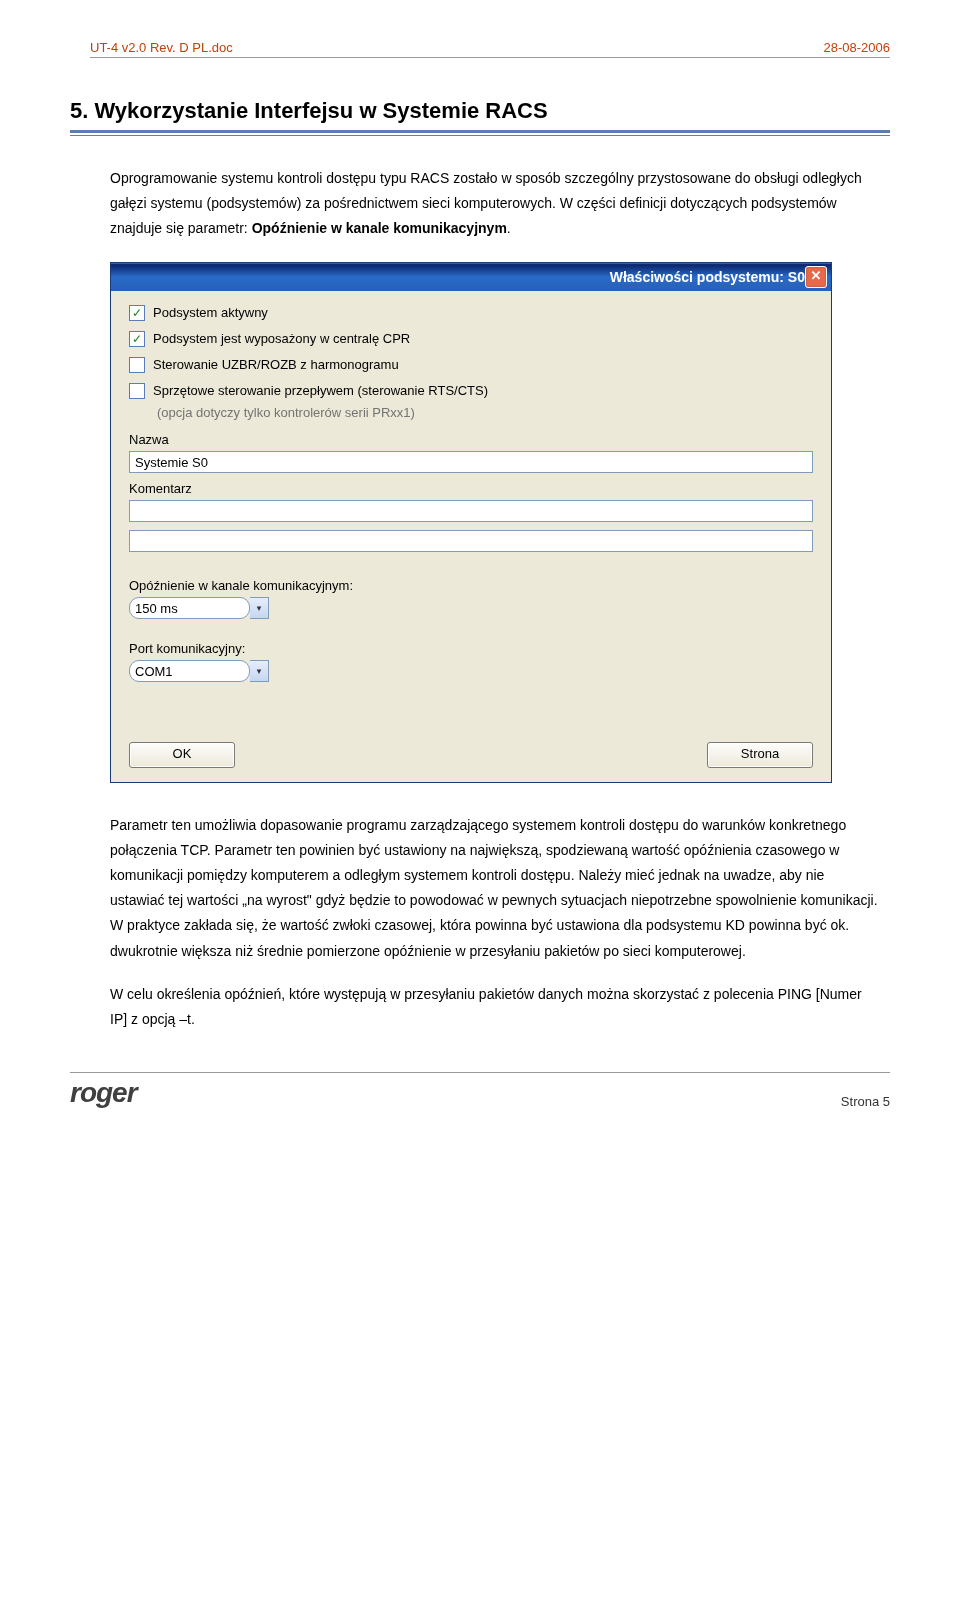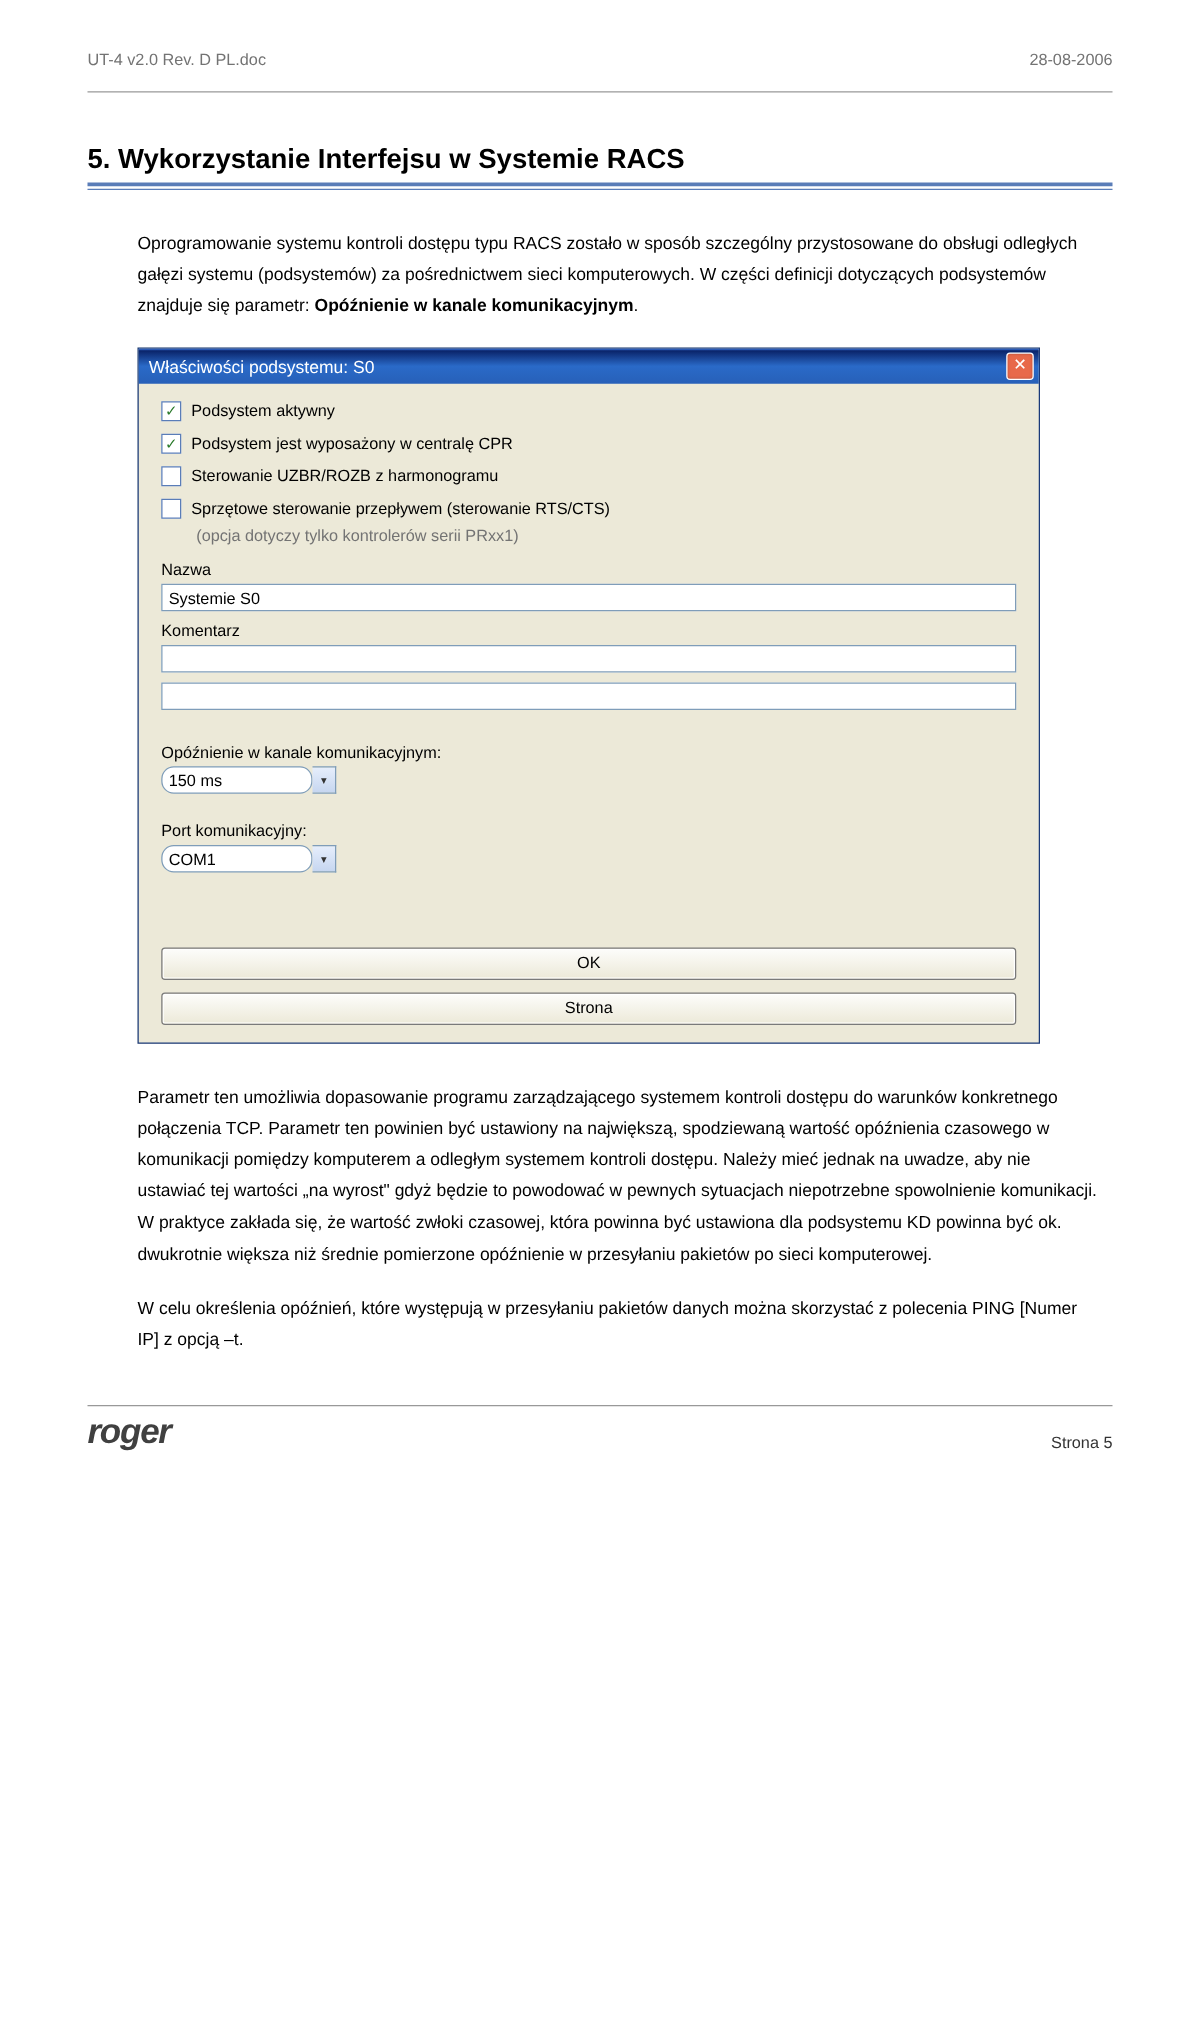--- a/index.html
+++ b/index.html
@@ -11,24 +11,25 @@
     width: 960px;
   }
   .page {
     padding: 40px 70px 30px 70px;
     box-sizing: border-box;
   }
   .header {
     display: flex;
     justify-content: space-between;
     font-size: 13px;
-    color: #737373;
+    color: #c2410c;
     border-bottom: 1px solid #999;
-    padding-bottom: 18px;
+    padding-bottom: 2px;
     margin-bottom: 40px;
+    margin-left: 20px;
   }
   h1 {
     font-size: 22px;
     font-weight: bold;
     margin: 0 0 6px 0;
   }
   .h1-underline {
     border-top: 3px solid #5a7db8;
     border-bottom: 1px solid #5a7db8;
     height: 2px;
@@ -50,23 +51,23 @@
     background: #ece9d8;
     font-family: Tahoma, Arial, sans-serif;
     font-size: 13px;
   }
   .titlebar {
     height: 28px;
     background: linear-gradient(to bottom, #3c77dd 0%, #0a246a 6%, #2a6ac8 50%, #2760b8 100%);
     color: #fff;
     display: flex;
     align-items: center;
-    justify-content: space-between;
+    justify-content: flex-end;
     padding: 0 4px 0 8px;
-    font-weight: normal;
+    font-weight: bold;
     font-size: 14px;
   }
   .close-btn {
     width: 20px;
     height: 20px;
     background: #e8694a;
     border: 1px solid #fff;
     border-radius: 3px;
     color: #fff;
     font-size: 13px;
@@ -132,21 +133,20 @@
     align-items: center;
     justify-content: center;
     font-size: 9px;
     color: #333;
   }
   .btn-row {
     display: flex;
     justify-content: space-between;
     gap: 10px;
     margin-top: 60px;
-    flex-direction: column;
   }
   .btn {
     min-width: 80px;
     height: 24px;
     border: 1px solid #7a7a7a;
     border-radius: 3px;
     background: linear-gradient(#fdfdfb, #ece9d8);
     font-size: 13px;
     text-align: center;
     line-height: 22px;

